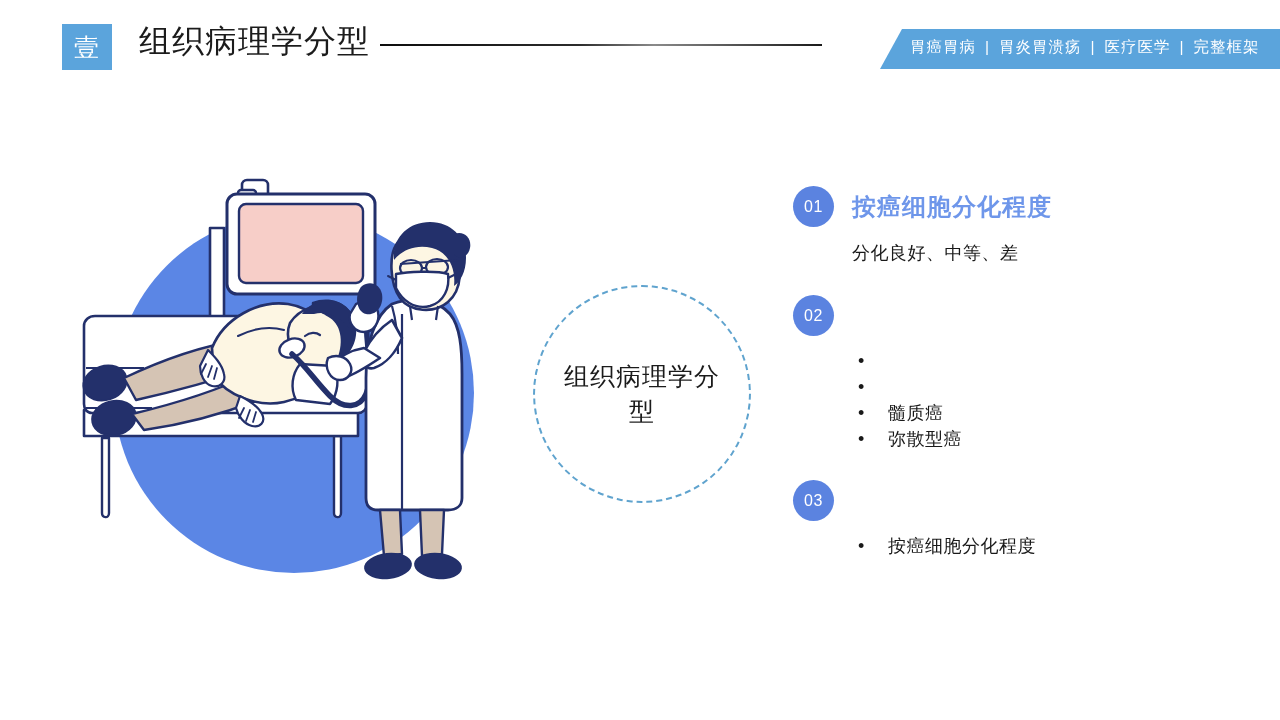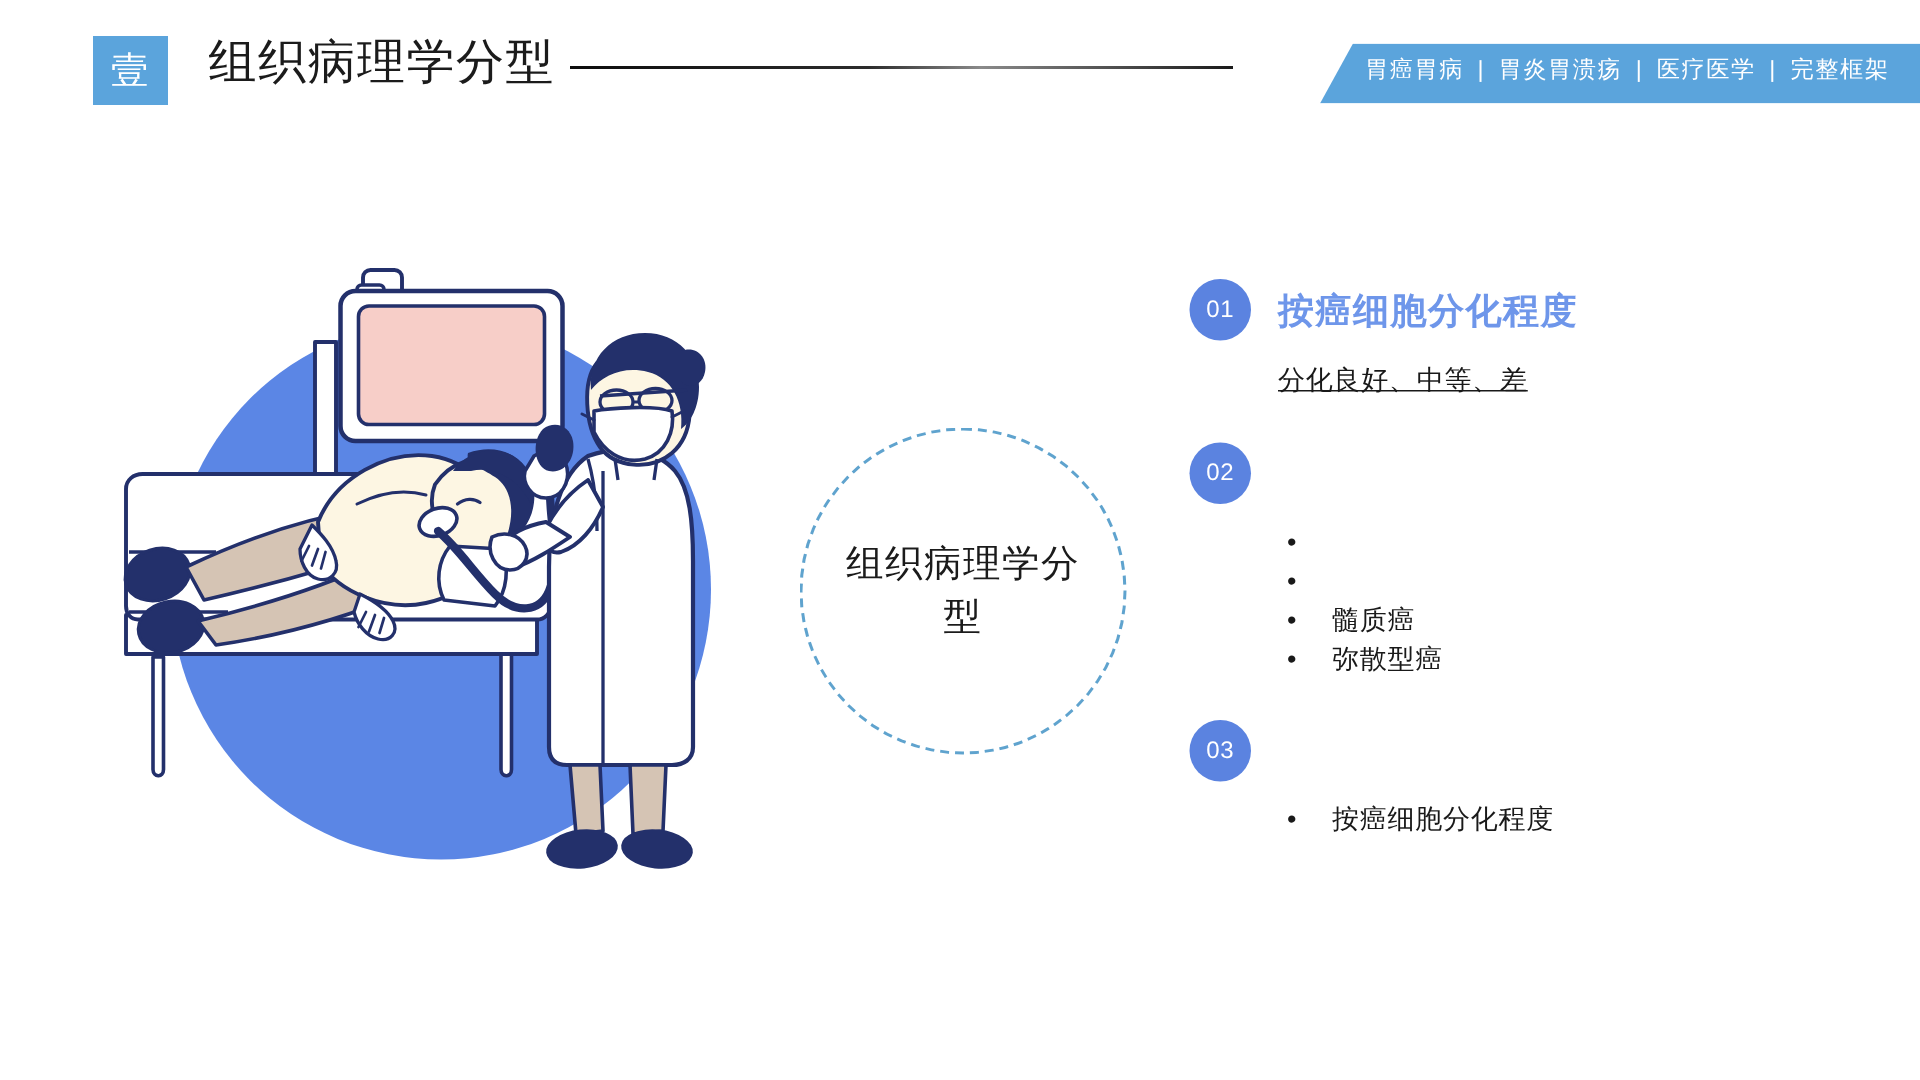--- a/index.html
+++ b/index.html
@@ -152,21 +152,20 @@
   }
   .section-body {
     margin-left: 59px;
     margin-top: 12px;
   }
   .plain-line {
     font-size: 18px;
     color: #191919;
     line-height: 28px;
     letter-spacing: 0.5px;
-    text-decoration: underline;
   }
   .bullet-row {
     display: flex;
     align-items: flex-start;
     font-size: 18px;
     color: #191919;
     line-height: 26px;
     letter-spacing: 0.5px;
   }
   .bullet-dot {

